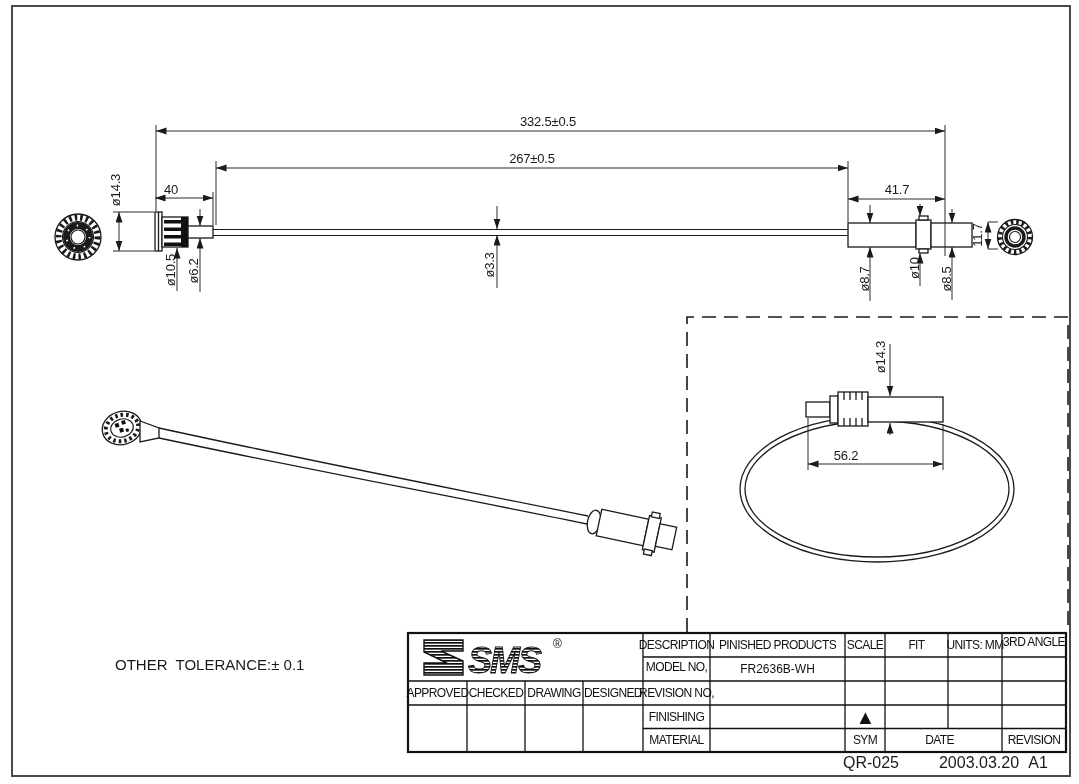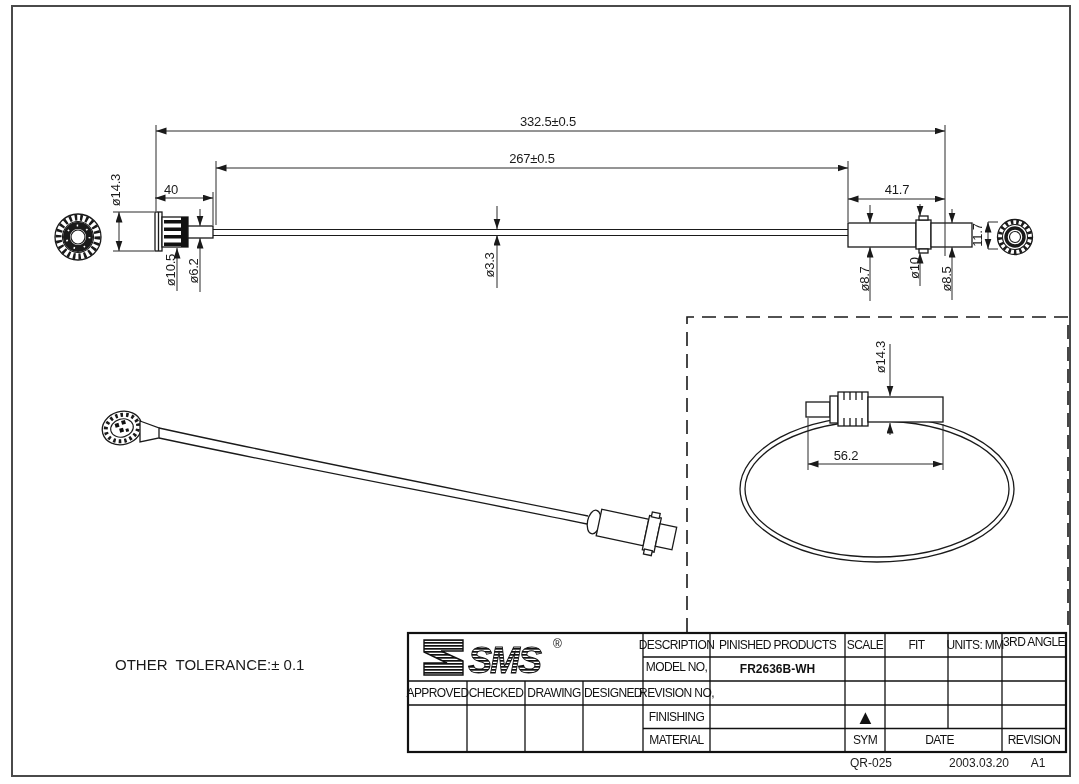--- a/index.html
+++ b/index.html
@@ -5,23 +5,23 @@
   html,body{margin:0;padding:0;background:#fff;}
   #sheet{position:relative;width:1079px;height:784px;background:#fff;overflow:hidden;
          font-family:"Liberation Sans",sans-serif;color:#111;}
   #art{position:absolute;left:0;top:0;}
   .dim{position:absolute;transform:translate(-50%,-50%);font-size:13px;color:#1a1a1a;
        white-space:nowrap;letter-spacing:-0.2px;}
   .dim.rot{transform:translate(-50%,-50%) rotate(-90deg);}
   .note{position:absolute;left:115px;top:656px;font-size:15px;white-space:pre;color:#1a1a1a;}
   .cell{position:absolute;display:flex;align-items:center;justify-content:center;
         font-size:12px;letter-spacing:-0.6px;white-space:nowrap;color:#111;}
-  .cell.bold{font-weight:bold;letter-spacing:0;}
+  .cell.bold{font-weight:normal;letter-spacing:0;}
   .tri{font-size:20px;line-height:1;}
-  .foot{position:absolute;transform:translate(-50%,-50%);font-size:12px;white-space:nowrap;color:#1a1a1a;}
+  .foot{position:absolute;transform:translate(-50%,-50%);font-size:16px;white-space:nowrap;color:#1a1a1a;}
 </style>
 </head>
 <body>
 
 <div id="sheet">
 
 <svg id="art" width="1079" height="784" viewBox="0 0 1079 784">
   <defs>
     <marker id="ah" markerWidth="11" markerHeight="8" refX="10.5" refY="3.5" orient="auto-start-reverse" markerUnits="userSpaceOnUse">
       <path d="M0,0 L10.5,3.5 L0,7 z" fill="#1a1a1a"></path>

